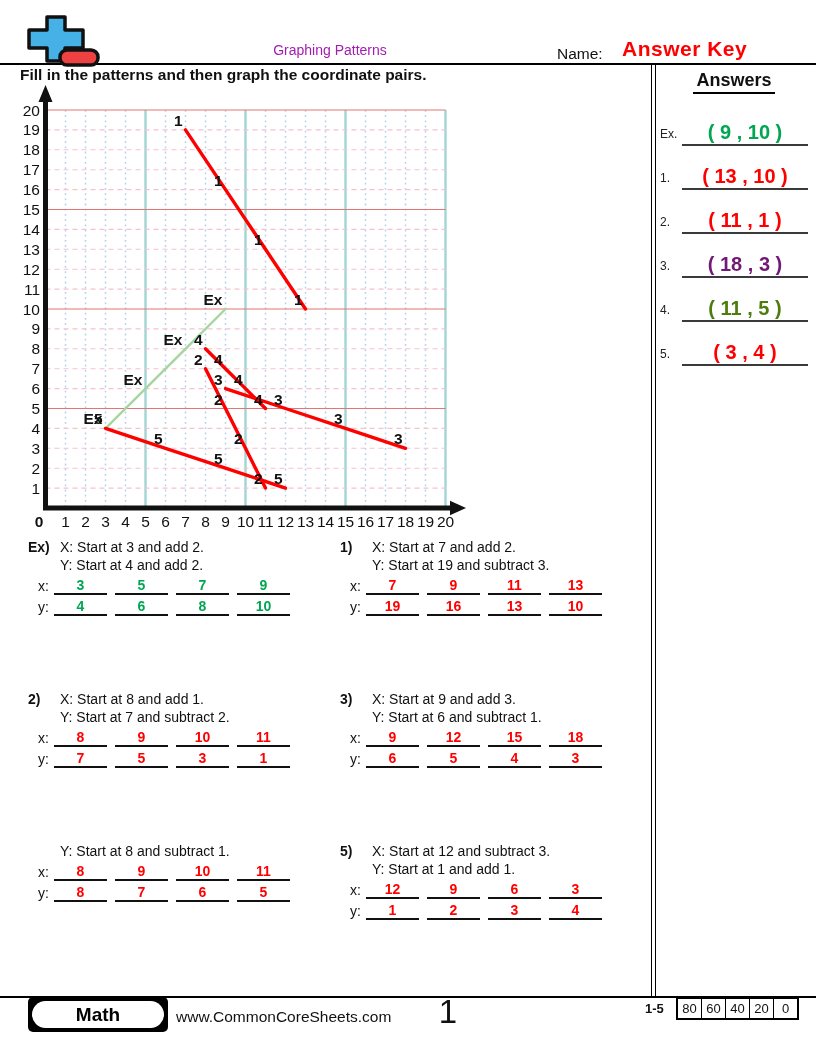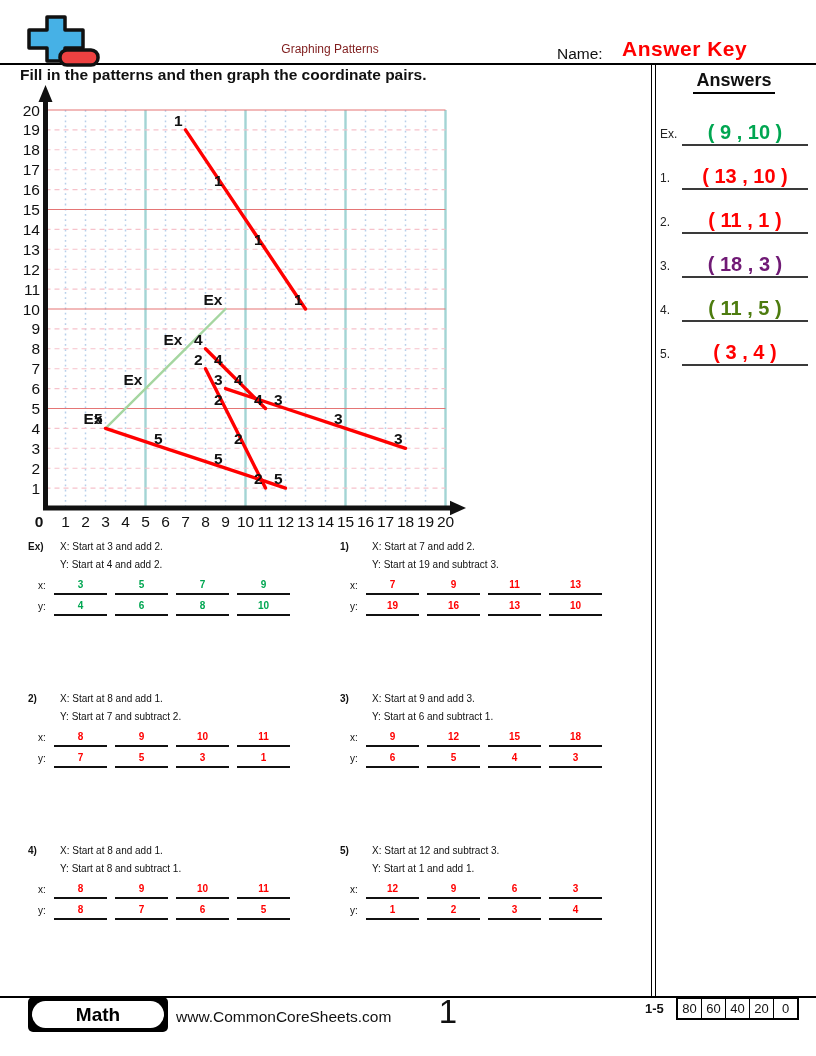--- a/index.html
+++ b/index.html
@@ -2,21 +2,21 @@
 <html><head>
 <meta charset="utf-8">
 <style>
   html,body{margin:0;padding:0;background:#888;}
   .page{position:relative;width:816px;height:1056px;margin:0 auto;background:#fff;
         font-family:"Liberation Sans",sans-serif;color:#111;overflow:hidden;}
   
   .header-line{position:absolute;left:0;top:63px;width:816px;border-top:2.5px solid #000;}
   .logo{position:absolute;left:24px;top:14px;z-index:2;}
   .page-title{position:absolute;left:130px;top:42px;width:400px;text-align:center;
-              font-size:12px;color:#7f1d1d;}
+              font-size:14px;color:#a21caf;}
   .name-label{position:absolute;left:557px;top:45px;font-size:15.5px;}
   .answer-key{position:absolute;left:622px;top:37px;font-size:21px;font-weight:bold;
               letter-spacing:.5px;}
   .instruction{position:absolute;left:20px;top:66px;font-size:15.5px;font-weight:bold;}
   
   .graph{position:absolute;left:0;top:0;pointer-events:none;}
   svg text{font-family:"Liberation Sans",sans-serif;}
   
   .answers-sep{position:absolute;left:651px;top:64px;height:933px;width:3px;
                border-left:1.5px solid #000;border-right:1.5px solid #000;}
@@ -25,21 +25,21 @@
                  border-bottom:2px solid #000;padding:0 3px 1px;}
   .answers-list{margin-top:8px;}
   .ans-item{position:relative;height:44px;text-align:left;}
   .ans-label{position:absolute;left:2px;bottom:5px;font-size:12px;color:#222;}
   .ans-value{position:absolute;left:24px;right:2px;bottom:0;border-bottom:2px solid #3a3a3a;
              text-align:center;font-size:20px;font-weight:bold;padding-bottom:0;
              white-space:nowrap;}
   
   .problems{position:absolute;left:28px;top:538px;display:grid;
             grid-template-columns:312px 300px;grid-auto-rows:152px;}
-  .problem{font-size:10px;line-height:18px;}
+  .problem{font-size:14px;line-height:18px;}
   .p-num{font-weight:bold;display:inline-block;width:32px;}
   .p-line{height:18px;white-space:nowrap;}
   .p-indent{margin-left:32px;}
   .p-vrow{margin-left:10px;margin-top:2.5px;height:18.5px;display:flex;align-items:flex-end;}
   .p-xy{width:16px;}
   .slot{width:53px;margin-right:8px;border-bottom:2px solid #111;text-align:center;
         font-weight:bold;line-height:16px;}
   
   .footer-line{position:absolute;left:0;top:996px;width:816px;border-top:2.5px solid #000;}
   .math-badge{position:absolute;left:28px;top:997px;width:140px;height:35px;background:#000;
@@ -290,21 +290,20 @@
         </div>
         <div class="p-vrow">
           <span class="p-xy">y:</span>
           <span class="slot" style="color: rgb(255, 0, 0);">6</span>
           <span class="slot" style="color: rgb(255, 0, 0);">5</span>
           <span class="slot" style="color: rgb(255, 0, 0);">4</span>
           <span class="slot" style="color: rgb(255, 0, 0);">3</span>
         </div>
       </div>
       <div class="problem">
-        <div class="p-line"><span class="p-num">4)</span><span>X: Start at 8 and add 1.</span></div>
         <div class="p-line p-indent">Y: Start at 8 and subtract 1.</div>
         <div class="p-vrow">
           <span class="p-xy">x:</span>
           <span class="slot" style="color: rgb(255, 0, 0);">8</span>
           <span class="slot" style="color: rgb(255, 0, 0);">9</span>
           <span class="slot" style="color: rgb(255, 0, 0);">10</span>
           <span class="slot" style="color: rgb(255, 0, 0);">11</span>
         </div>
         <div class="p-vrow">
           <span class="p-xy">y:</span>

